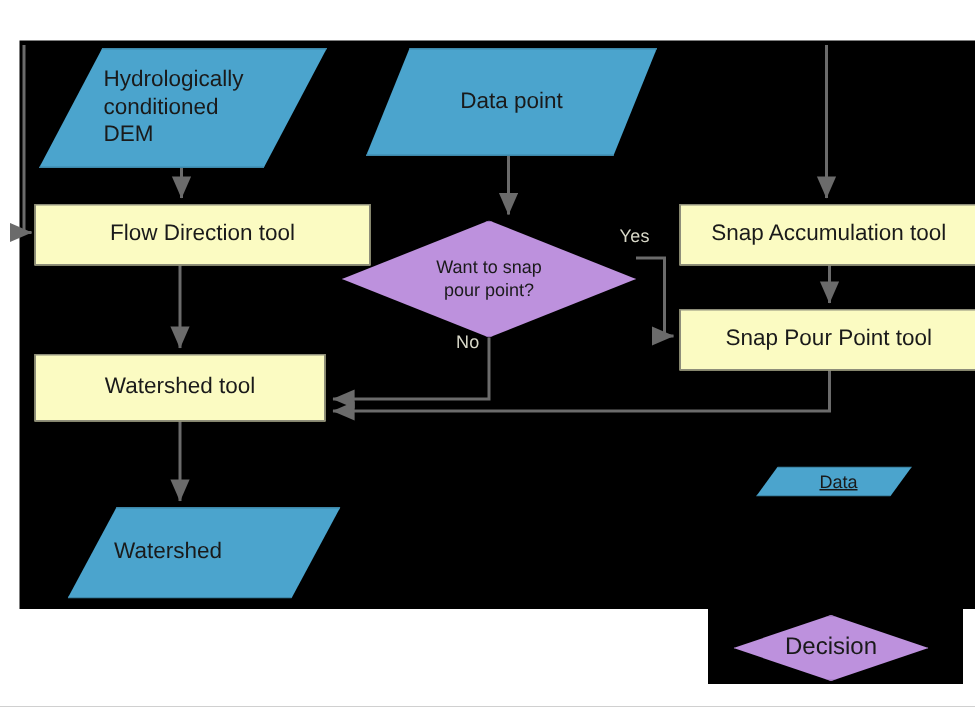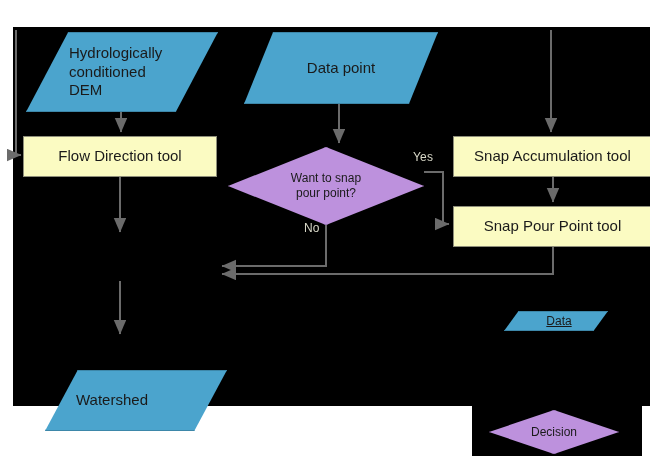--- a/index.html
+++ b/index.html
@@ -73,33 +73,33 @@
     display: block;
     width: 100%;
     white-space: pre-line;
   }
 
   
   #n-dem       { left: 26px;  top: 32px;  width: 192px; height: 80px; justify-content: flex-end;  }
   #n-dem .txt  { padding-left: 42px; text-align: left; }
   #n-pourpoint { left: 244px; top: 32px; width: 194px; height: 72px; }
   #n-pourpoint .txt { text-align: center; }
-  #n-flowdir   { left: 23px;  top: 136px; width: 194px; height: 41px; }
+  #n-flowdir   { left: 23px;  top: 136px; width: 224px; height: 41px; }
   #n-flowacc   { left: 453px; top: 136px; width: 199px; height: 41px; }
   #n-snap      { left: 453px; top: 206px; width: 199px; height: 41px; }
   #n-watershedtool { left: 23px; top: 236px; width: 194px; height: 45px; }
   #n-decision  { left: 228px; top: 147px; width: 196px; height: 78px; }
-  #n-watershed { left: 45px;  top: 338px; width: 182px; height: 61px; margin-top: 32px; }
+  #n-watershed { left: 45px;  top: 338px; width: 182px; height: 61px; }
   #n-watershed .txt { padding-left: 30px; text-align: left; }
 
   
   #lg-data     { left: 504px; top: 311px; width: 104px; height: 20px; font-size: 12px; text-decoration: underline; }
   #lg-data .txt{ text-align: center; padding-left: 6px; }
   #lg-process  { left: 506px; top: 353px; width: 95px;  height: 30px; font-size: 12px; }
-  #lg-decision { left: 489px; top: 410px; width: 130px; height: 44px; font-size: 12px; }
+  #lg-decision { left: 489px; top: 410px; width: 130px; height: 44px; font-size: 16px; }
 
   
   .branch-label {
     position: absolute;
     font-size: 12px;
     color: #d8d8c8;
     letter-spacing: 0.2px;
   }
   #lbl-yes { left: 413px; top: 150px; }
   #lbl-no  { left: 304px; top: 221px; }
@@ -157,20 +157,23 @@
   </div>
 
   <div class="node process" id="n-flowacc">
     <span class="txt">Snap Accumulation tool</span>
   </div>
 
   <div class="node process" id="n-snap">
     <span class="txt">Snap Pour Point tool</span>
   </div>
 
+  <div class="node process" id="n-watershedtool">
+    <span class="txt">Watershed tool</span>
+  </div>
 
   <div class="node decision" id="n-decision" style="clip-path: polygon(50% 0, 100% 50%, 50% 100%, 0 50%);">
     <span class="txt">Want to snap
 pour point?</span>
   </div>
 
   <div class="node data-shape" id="n-watershed" style="clip-path: polygon(18% 0, 100% 0, 82% 100%, 0 100%);">
     <span class="txt">Watershed</span>
   </div>
 

